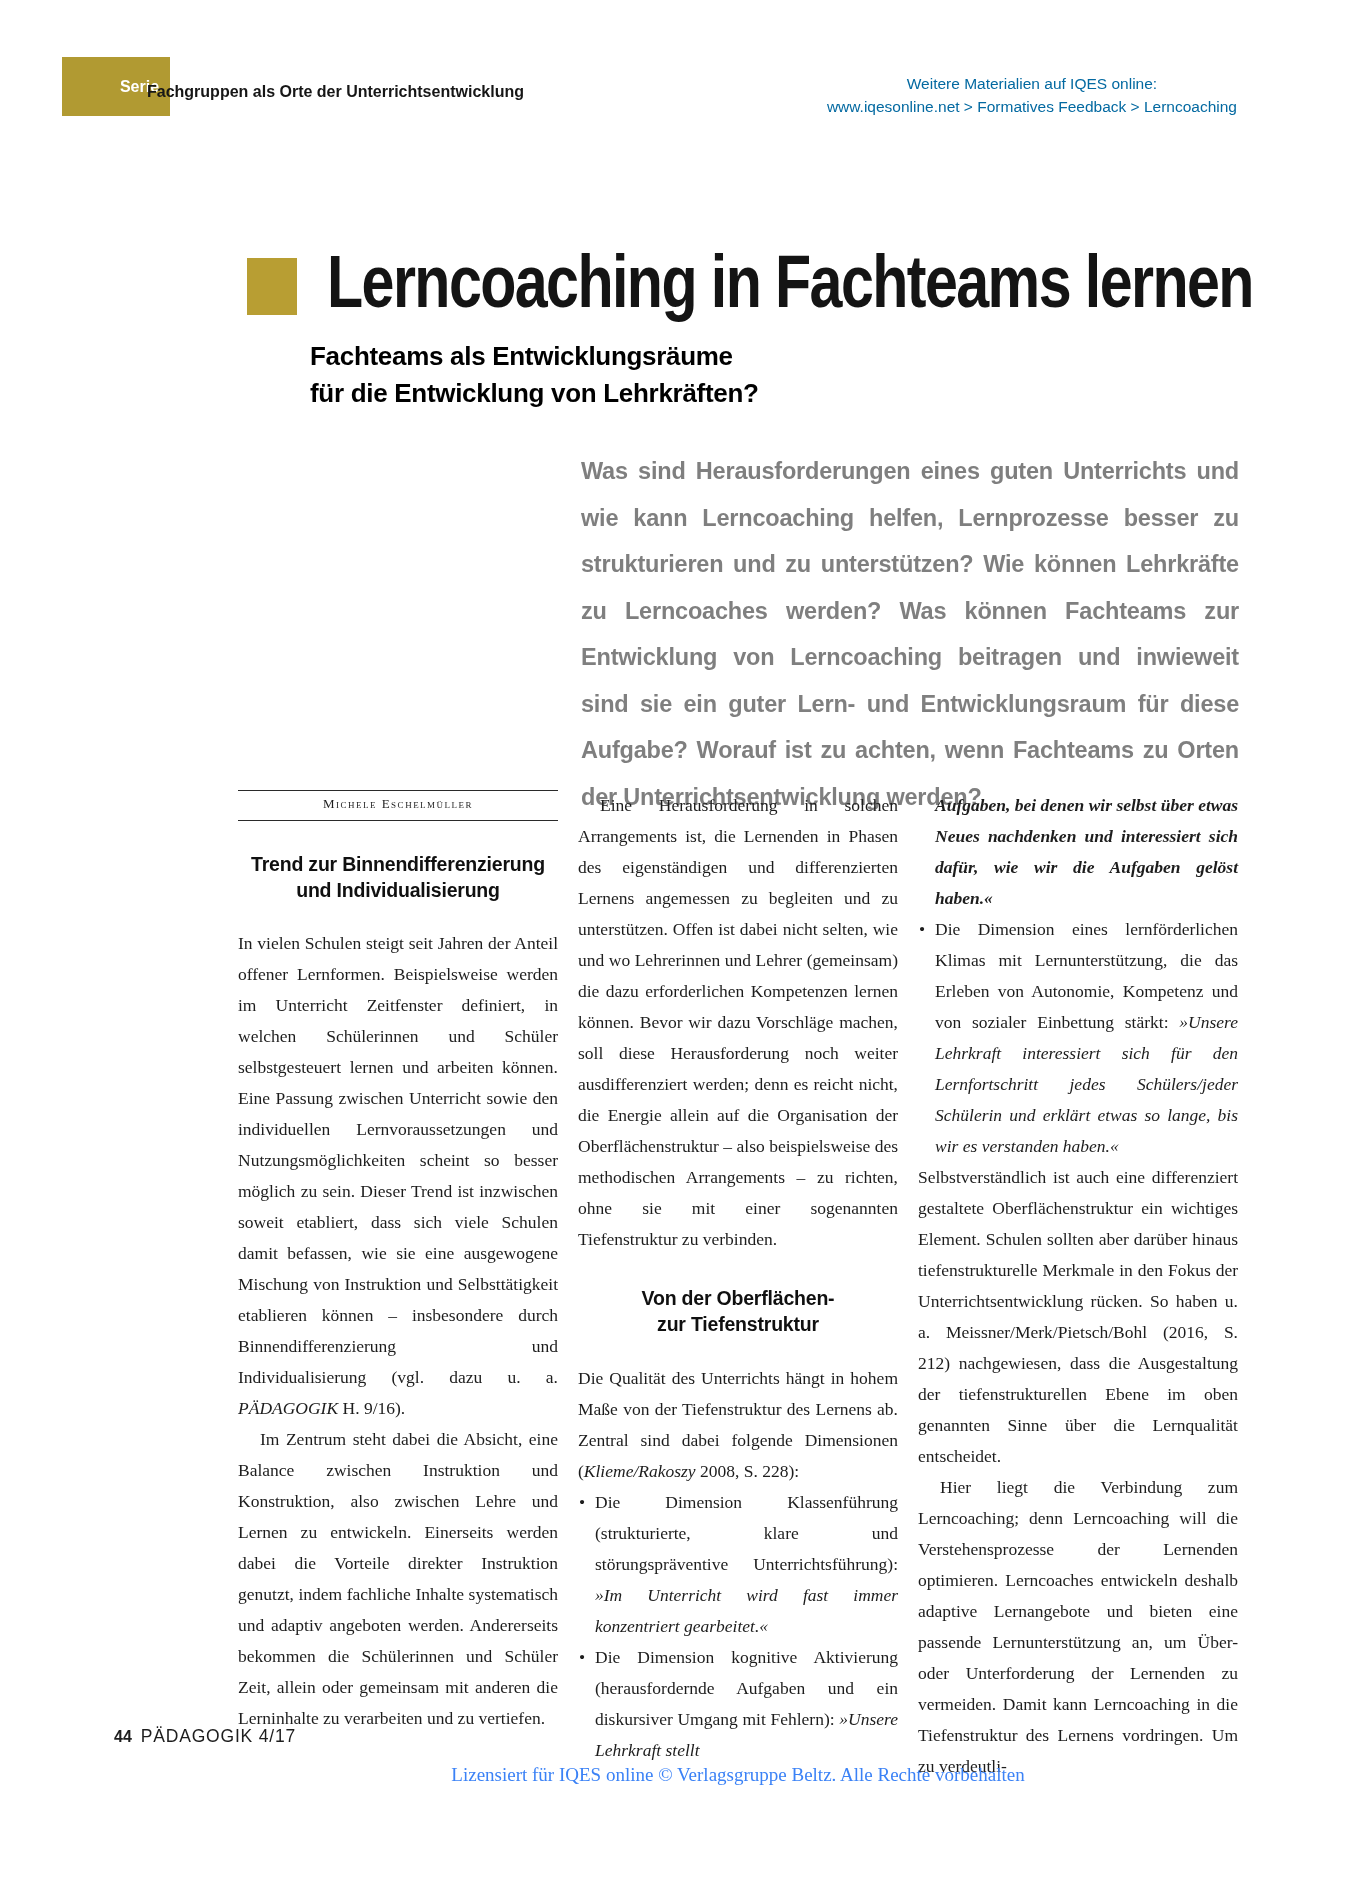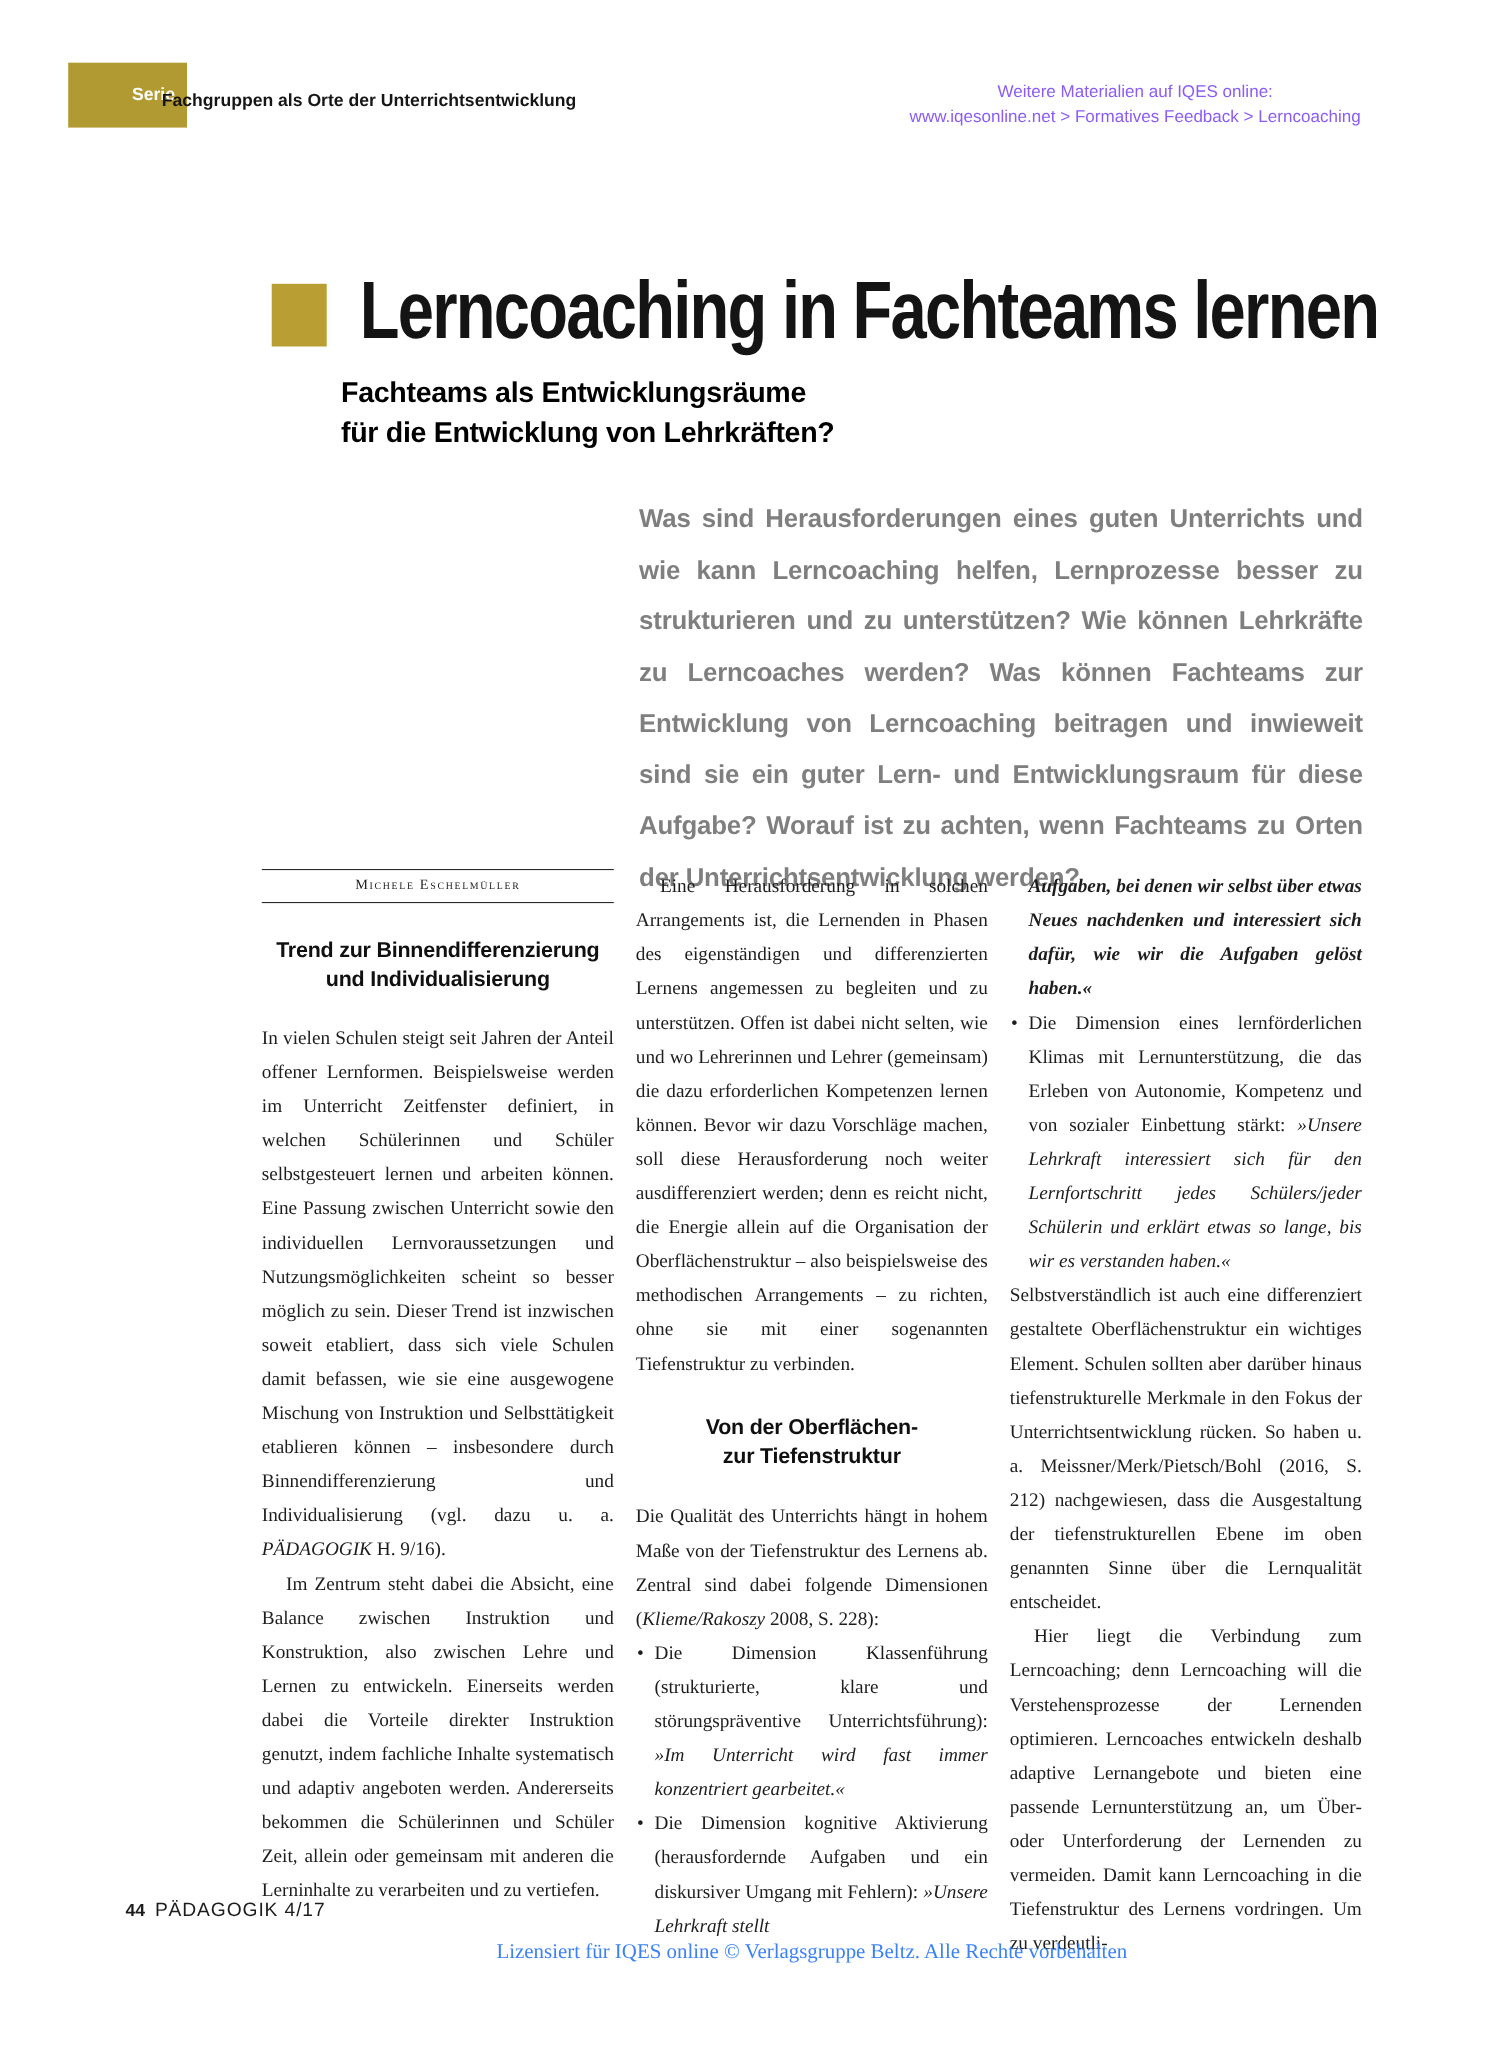--- a/index.html
+++ b/index.html
@@ -24,21 +24,21 @@
   }
   .kicker {
     position: absolute; left: 147px; top: 82px;
     font: 700 16px/1.2 "Liberation Sans", sans-serif;
     color: #161616;
   }
   .materials {
     position: absolute; right: 126px; top: 72px;
     text-align: center;
     font: 400 15.5px/23px "Liberation Sans", sans-serif;
-    color: #8b5cf6;
+    color: #0369a1;
   }
 
   
   .series-heading-wrap {
     position: absolute; left: 0; top: 138px; width: 1363px;
     text-align: center;
   }
   .series-heading {
     display: inline-block;
     font-family: "Liberation Serif", serif;

